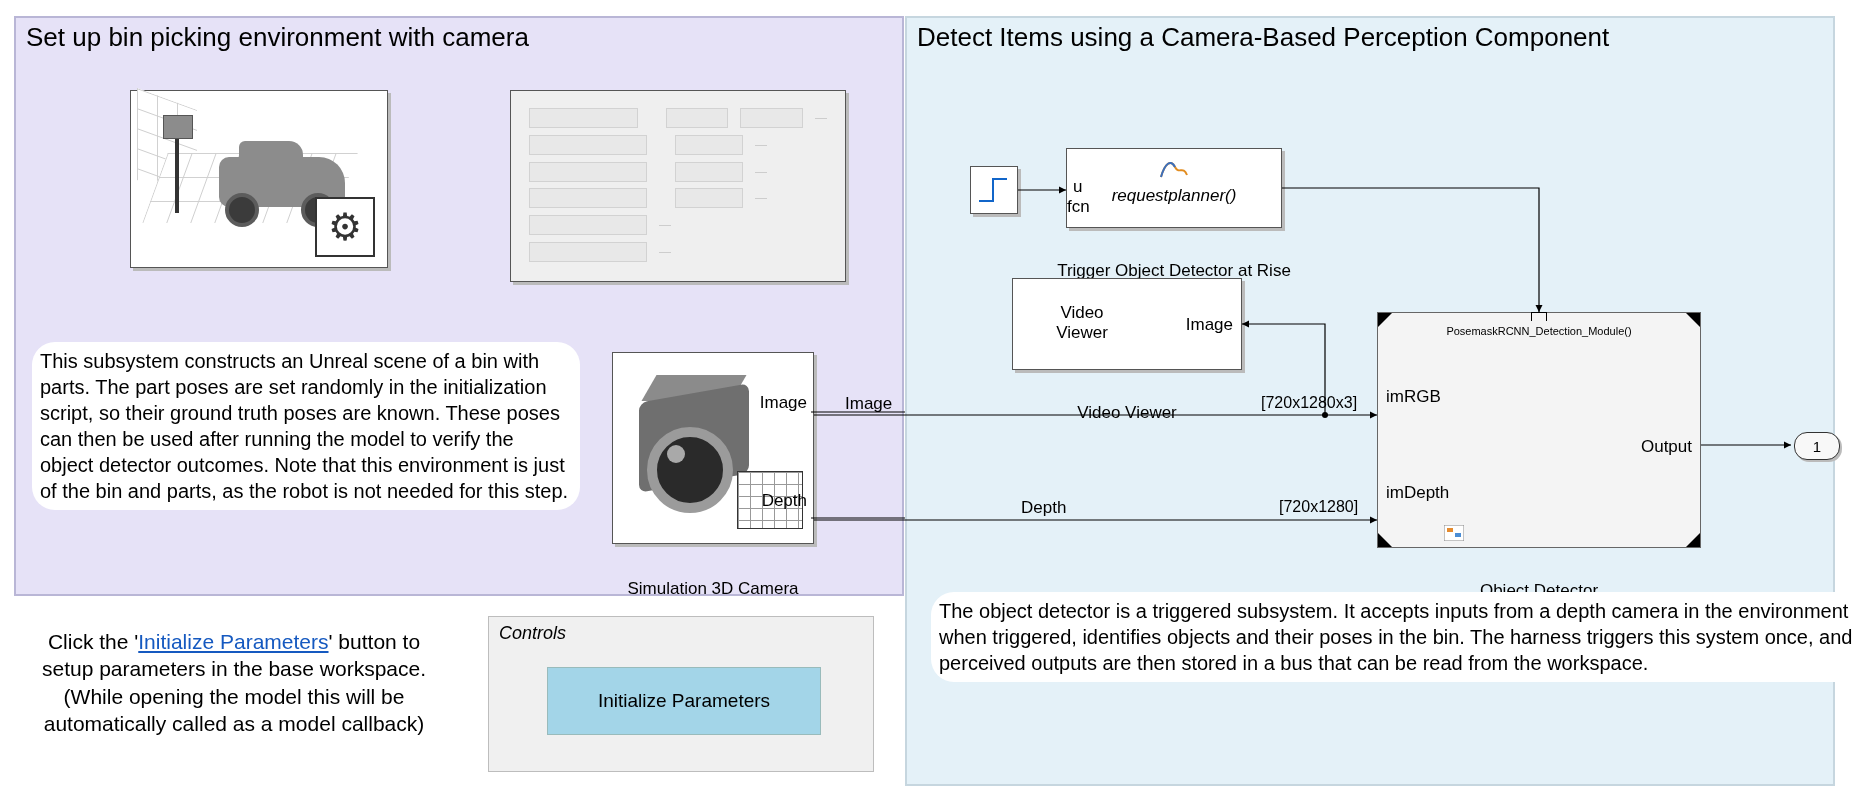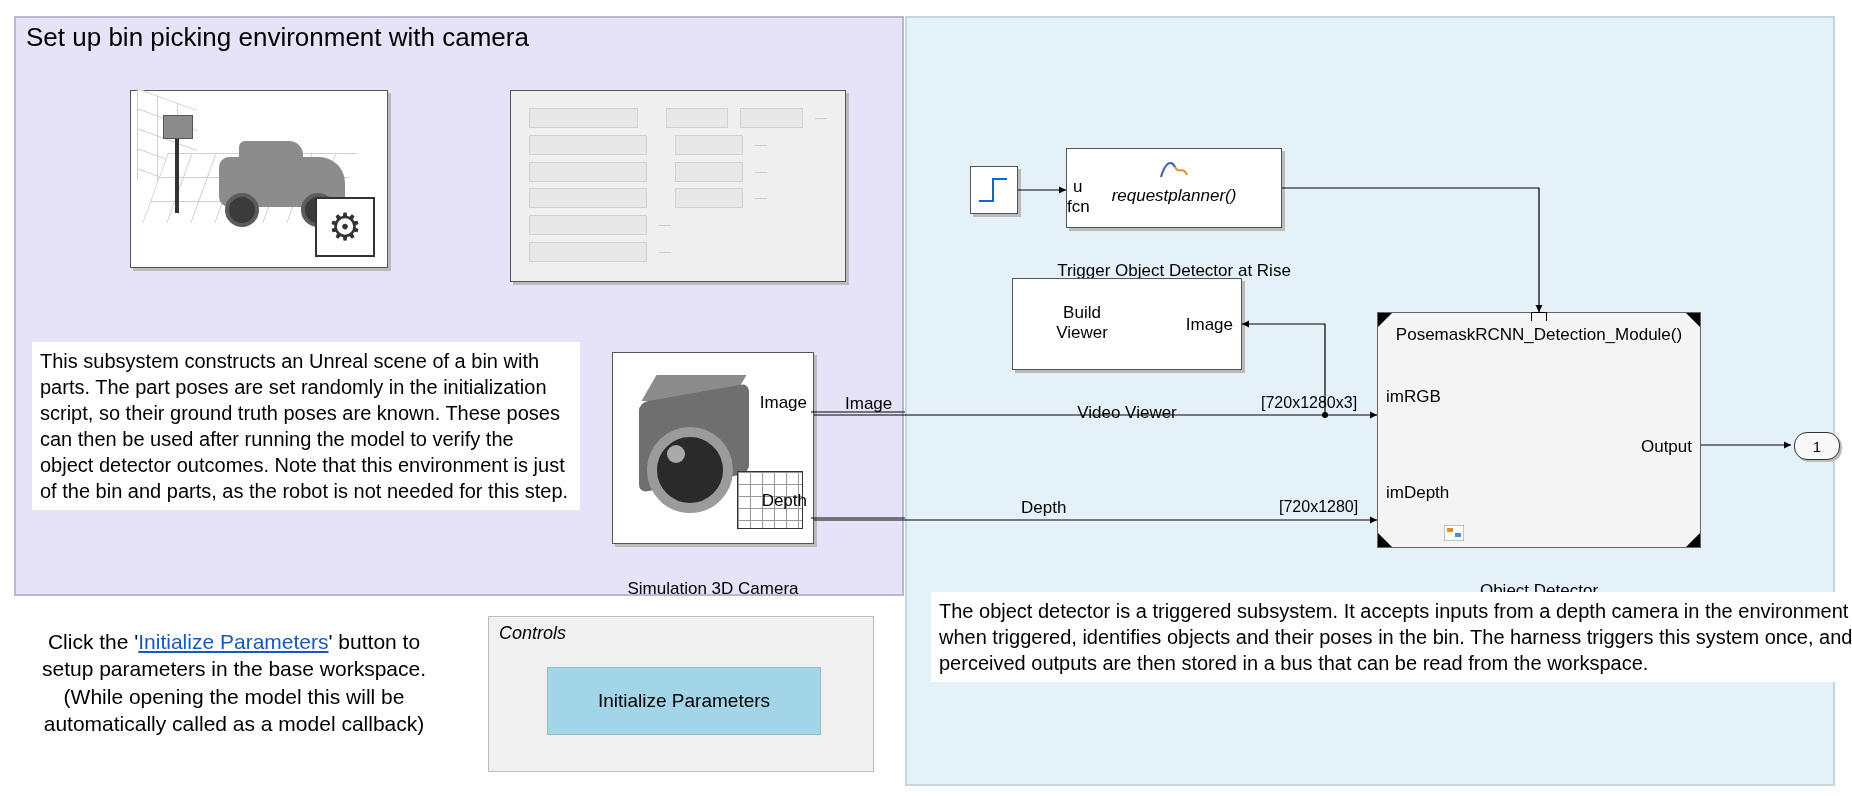--- a/index.html
+++ b/index.html
@@ -30,20 +30,21 @@
   .panel-env { background: #E6E2F7; border: 2px solid #b9b6d6; }
   .panel-detect { background: #E4F1F8; border: 2px solid #c6d6df; }
 
   .textblock {
     position: absolute;
     background: #ffffff;
     font-size: 20px;
     line-height: 1.3;
     padding: 6px 8px;
     box-sizing: border-box;
+    border-radius: 23px;
   }
 
   .block {
     position: absolute;
     background: #ffffff;
     border: 1px solid #555;
     box-sizing: border-box;
   }
   .block.shadow { box-shadow: 3px 3px 0px #bbb; }
   .label {
@@ -228,54 +229,55 @@
         <div class="cam-lens"></div>
         <div class="cam-chart"></div>
       </div>
       <span class="port-label" style="right:6px; top:40px;">Image</span>
       <span class="port-label" style="right:6px; bottom:32px;">Depth</span>
     </div>
     <div class="label" style="left:596px; top:532px; width:202px;">Simulation 3D Camera</div>
   </div>
 
   <div class="panel panel-detect" style="left:905px; top:16px; width:930px; height:770px;">
+    <div class="panel-title" style="left:10px; top:4px;">Detect Items using a Camera-Based Perception Component</div>
 
     <div class="block shadow" style="left:63px; top:148px; width:48px; height:48px;">
       <svg class="step-glyph" viewBox="0 0 32 28">
         <polyline points="2,26 16,26 16,4 30,4" fill="none" stroke="#1165c9" stroke-width="2"></polyline>
       </svg>
     </div>
 
     <div class="block shadow" style="left:159px; top:130px; width:216px; height:80px;">
       <span class="port-label" style="left:6px; top:28px;">u</span>
       <span class="port-label" style="left:0; right:0; text-align:center; top:37px;font-style:italic;">requestplanner()</span>
       <span class="port-label" style="left:0; right:0; bottom:10px;">fcn</span>
 
       <svg style="position:absolute; left:92px; top:8px; width:30px; height:24px;" viewBox="0 0 30 24">
         <path d="M2 20 C6 6, 12 2, 16 10 C20 18, 24 8, 28 18" fill="none" stroke="#E28C1F" stroke-width="2"></path>
         <path d="M2 20 C6 6, 12 2, 16 10" fill="none" stroke="#3A6FBF" stroke-width="2"></path>
       </svg>
     </div>
     <div class="label" style="left:127px; top:214px; width:280px;">Trigger Object Detector at Rise</div>
 
     <div class="block shadow" style="left:105px; top:260px; width:230px; height:92px;">
-      <span class="port-label" style="left:34px; top:24px; white-space:pre; text-align:center; width:70px;">Build
+      <span class="port-label" style="left:34px; top:24px; white-space:pre; text-align:center; width:70px;">Video
 Viewer</span>
       <span class="port-label" style="right:8px; top:36px;">Image</span>
     </div>
     <div class="label" style="left:105px; top:356px; width:230px;">Video Viewer</div>
 
     <div class="block" style="left:470px; top:294px; width:324px; height:236px; background:#f4f4f4; border:1px solid #666;">
 
       <span class="triangle-tl" style="left:0; top:0;"></span>
       <span class="triangle-tr" style="right:0; top:0;"></span>
       <span class="triangle-bl" style="left:0; bottom:0;"></span>
       <span class="triangle-br" style="right:0; bottom:0;"></span>
       <span class="fcn-bracket" style="left:50%; transform:translateX(-50%); top:-1px; height:8px;"></span>
-      <span class="port-label" style="left:0; right:0; text-align:center; top:12px; font-size:17px;">PosemaskRCNN_Detection_Module()</span>
+      <span class="port-label" style="left:0; right:0; text-align:center; top:12px; font-size:11px;">PosemaskRCNN_Detection_Module()</span>
       <span class="port-label" style="left:8px; top:74px;">imRGB</span>
       <span class="port-label" style="left:8px; top:170px;">imDepth</span>
       <span class="port-label" style="right:8px; top:124px;">Output</span>
 
       <svg style="position:absolute; left:66px; bottom:6px; width:20px; height:16px;" viewBox="0 0 20 16">
         <rect x="0" y="0" width="20" height="16" fill="#fff" stroke="#888"></rect>
         <rect x="3" y="3" width="6" height="4" fill="#e58b2e"></rect>
         <rect x="11" y="8" width="6" height="4" fill="#4a8dd4"></rect>
       </svg>
     </div>

